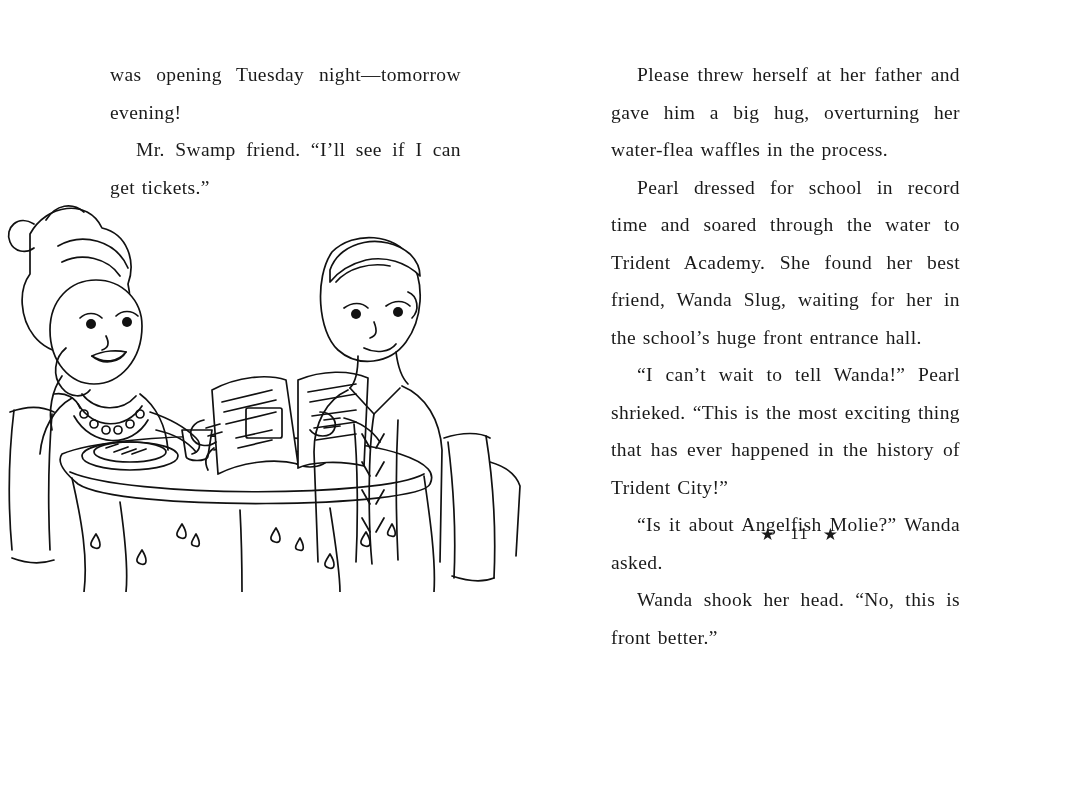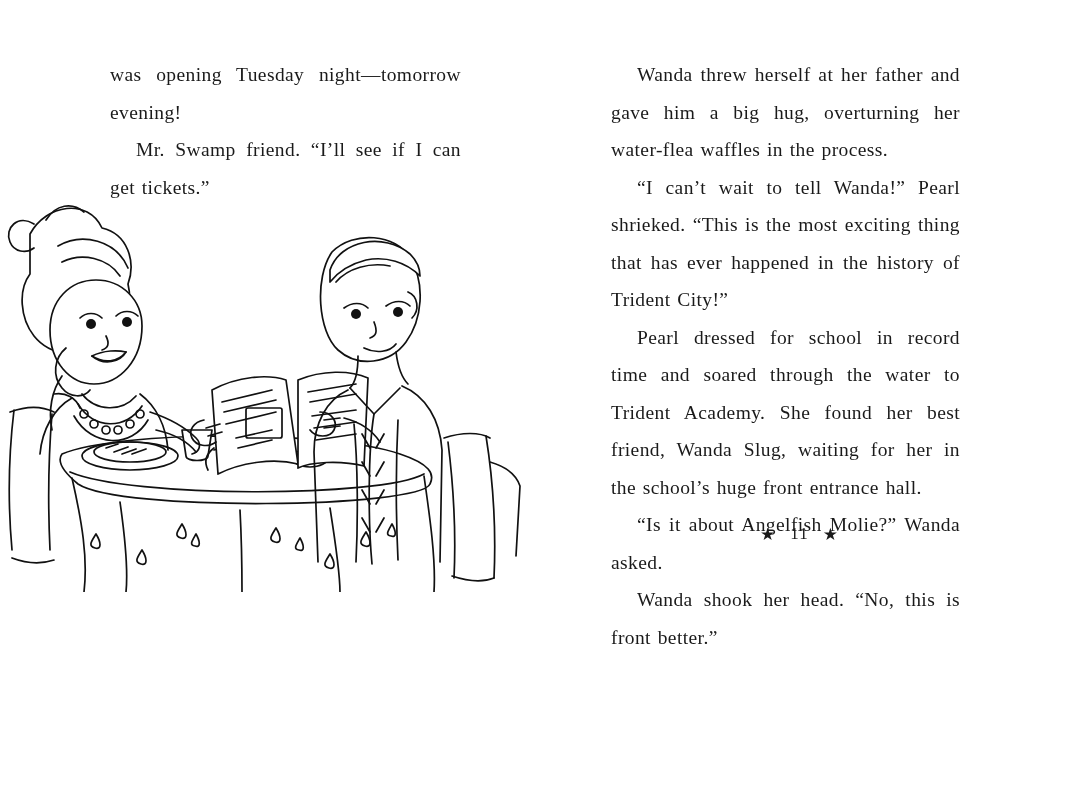--- a/index.html
+++ b/index.html
@@ -194,23 +194,23 @@
         <path d="M486 274 c 8 50 10 98 8 142 M448 280 c 6 48 8 94 6 136"></path>
         <path d="M444 276 c 18 -6 36 -6 46 0"></path>
         <path d="M452 414 c 18 6 32 6 42 2"></path>
         <path d="M490 300 c 14 4 26 12 30 24 l -4 70"></path>
       </svg>
     </div>
   </div>
 
   <div class="page page-right">
     <div class="body-text">
-      <p class="indent">Wanda threw herself at her father and gave him a big hug, overturning her water-flea waffles in the process.</p>
+      <p class="indent">Please threw herself at her father and gave him a big hug, overturning her water-flea waffles in the process.</p>
+      <p class="indent">Pearl dressed for school in record time and soared through the water to Trident Academy. She found her best friend, Wanda Slug, waiting for her in the school’s huge front entrance hall.</p>
       <p class="indent">“I can’t wait to tell Wanda!” Pearl shrieked. “This is the most exciting thing that has ever happened in the history of Trident City!”</p>
-      <p class="indent">Pearl dressed for school in record time and soared through the water to Trident Academy. She found her best friend, Wanda Slug, waiting for her in the school’s huge front entrance hall.</p>
       <p class="indent">“Is it about Angelfish Molie?” Wanda asked.</p>
       <p class="indent">Wanda shook her head. “No, this is front better.”</p>
     </div>
     <div class="folio">
       <span class="star">★</span>
       <span class="num">11</span>
       <span class="star">★</span>
     </div>
   </div>
 

